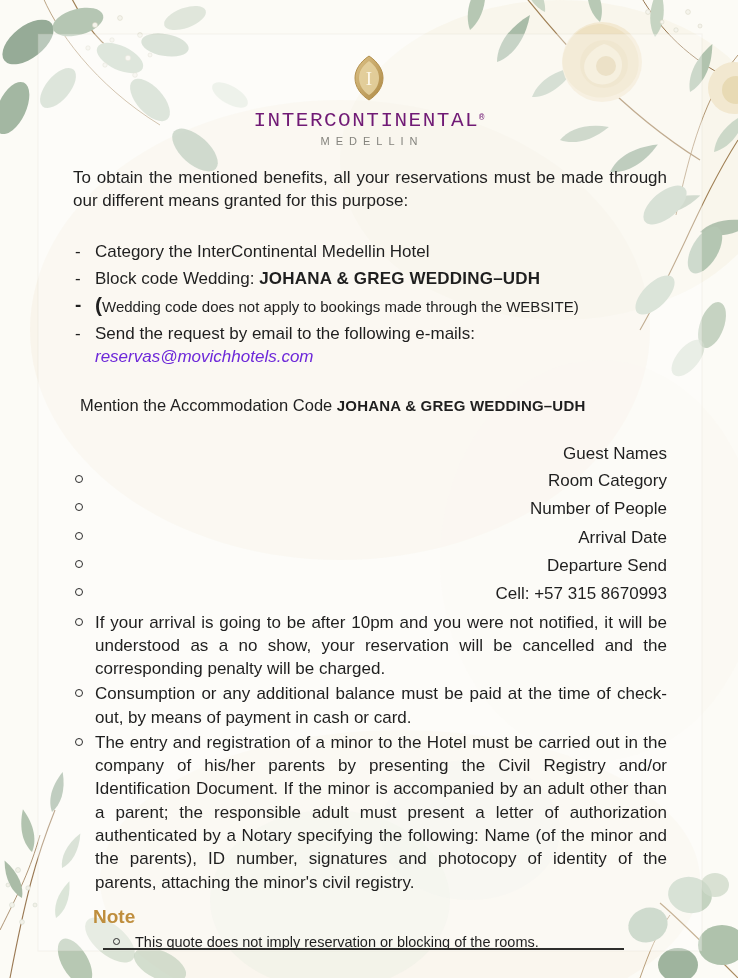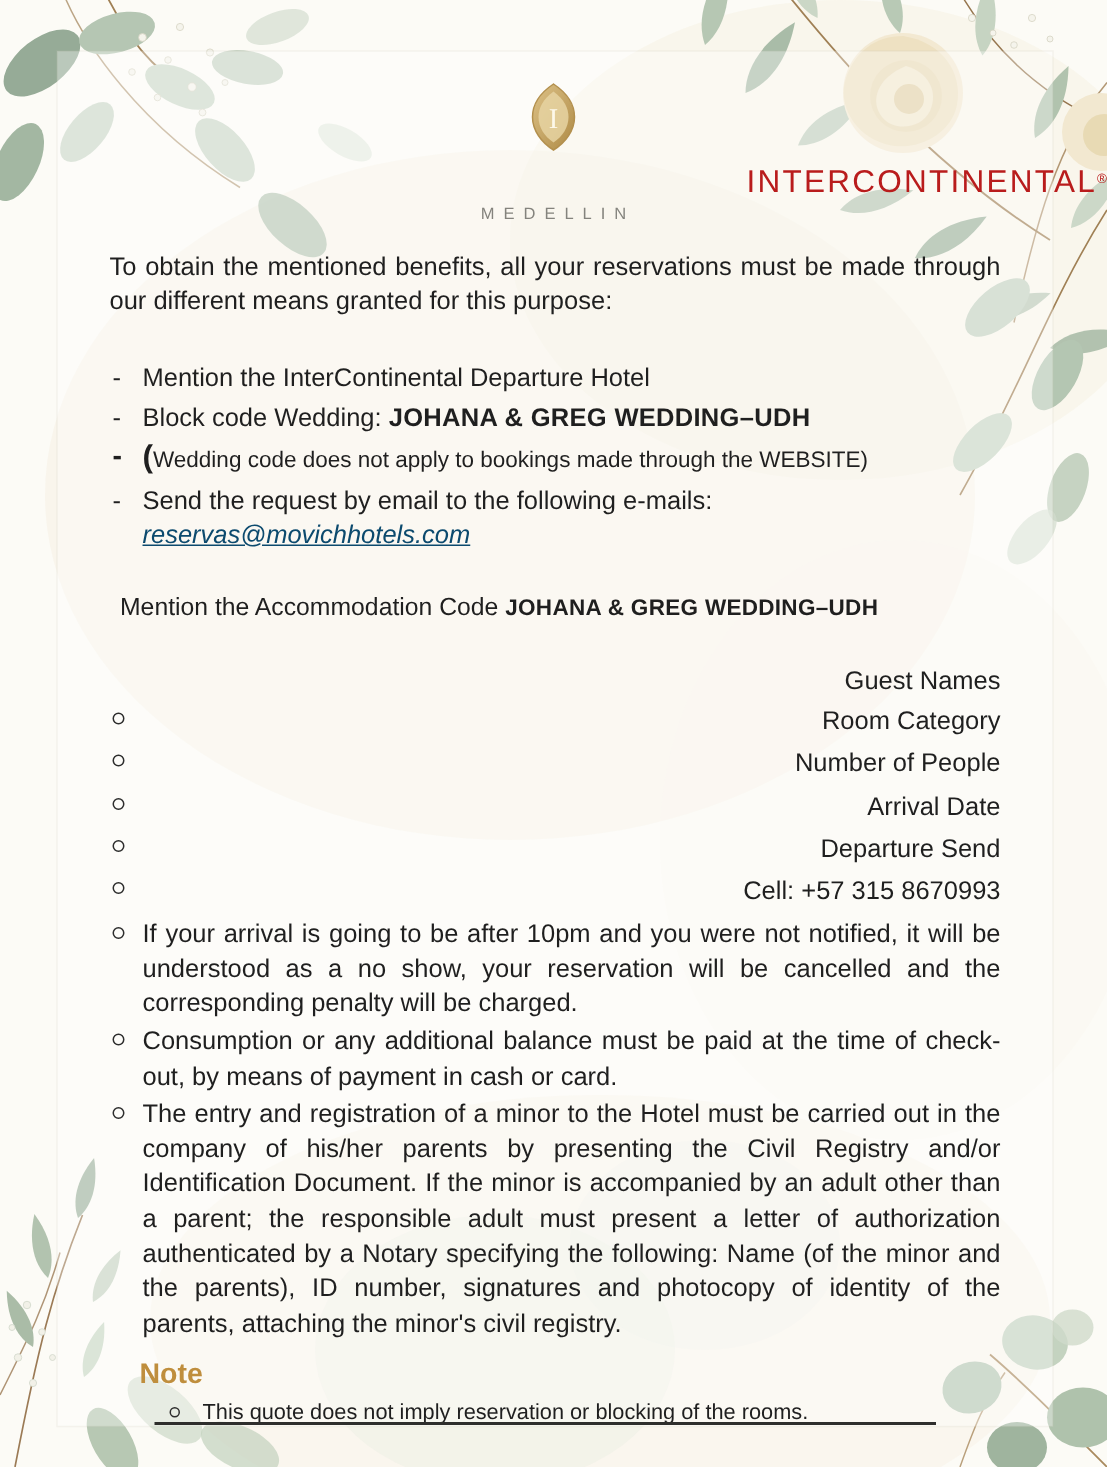--- a/index.html
+++ b/index.html
@@ -3,37 +3,37 @@
 <meta charset="utf-8">
 <style>
   html,body{margin:0;padding:0;background:#e9e9e9;}
   .page{position:relative;width:738px;height:978px;margin:0 auto;background:#fcfbf6;
         font-family:"Liberation Sans",sans-serif;color:#1f1f1f;overflow:hidden;}
   .decor{position:absolute;left:0;top:0;z-index:0;}
   .content{position:absolute;left:0;top:0;width:738px;height:978px;z-index:2;}
 
   
   .logo{position:absolute;top:54px;left:0;right:0;text-align:center;}
-  .brand{font-family:Liberation Sans, sans-serif;font-size:21px;letter-spacing:1.5px;color:#b91c1c;margin-top:3px;text-align:right;}
+  .brand{font-family:Liberation Mono, monospace;font-size:21px;letter-spacing:1.5px;color:#701a75;margin-top:3px;}
   .brand .reg{font-size:9px;vertical-align:6px;letter-spacing:0;}
   .city{font-size:11px;letter-spacing:6px;color:#84837d;margin-top:3px;padding-left:6px;}
 
   
   .doc{position:absolute;top:166px;left:73px;width:594px;font-size:17px;line-height:1.37;}
   .intro{margin:0;text-align:justify;}
 
   ul{list-style:none;margin:0;padding:0;}
   .dash-list{margin-top:27px;}
   .dash-list li{position:relative;padding-left:22px;margin-bottom:4px;}
   .dash{position:absolute;left:2px;top:0;}
   .code-bold{font-weight:bold;letter-spacing:.2px;text-align:center;}
   .paren-item{font-size:15px;}
   .paren-item .big-paren{font-size:21px;font-weight:bold;line-height:1;}
   .paren-item .dash{font-size:19px;font-weight:bold;top:-2px;}
-  .email-link{color:#0c4a6e;font-style:italic;text-decoration:underline;cursor:pointer;}
+  .email-link{color:#6d28d9;font-style:italic;cursor:pointer;}
 
   .accommodation{margin-top:26px;padding-left:7px;font-size:16.5px;}
   .accommodation .code-bold{font-size:15px;}
 
   .guest-block{margin-top:25px;text-align:right;}
   .guest-header{padding-left:22px;margin-bottom:4px;}
   .ring-list li{position:relative;padding-left:22px;margin-bottom:5px;}
   .ring{position:absolute;left:2px;top:6px;width:8px;height:8px;border:1.4px solid #2d2d2d;border-radius:50%;box-sizing:border-box;}
 
   .gc-heading{margin-top:18px;margin-bottom:2px;font-weight:bold;font-size:17.5px;letter-spacing:.2px;}
@@ -194,21 +194,21 @@
       <div class="city">MEDELLIN</div>
     </header>
 
     <div class="doc">
 
       <p class="intro">To obtain the mentioned benefits, all your reservations must be made through our different means granted for this purpose:</p>
 
       <ul class="dash-list">
         <li>
           <span class="dash">-</span>
-          <span>Mention the InterContinental Departure Hotel</span>
+          <span>Category the InterContinental Medellin Hotel</span>
         </li>
         <li>
           <span class="dash">-</span>
           <span>Block code Wedding: </span><span class="code-bold">JOHANA &amp; GREG WEDDING–UDH</span>
         </li>
         <li class="paren-item">
           <span class="dash">-</span>
           <span class="big-paren">(</span><span>Wedding code does not apply to bookings made through the WEBSITE)</span>
         </li>
         <li>

